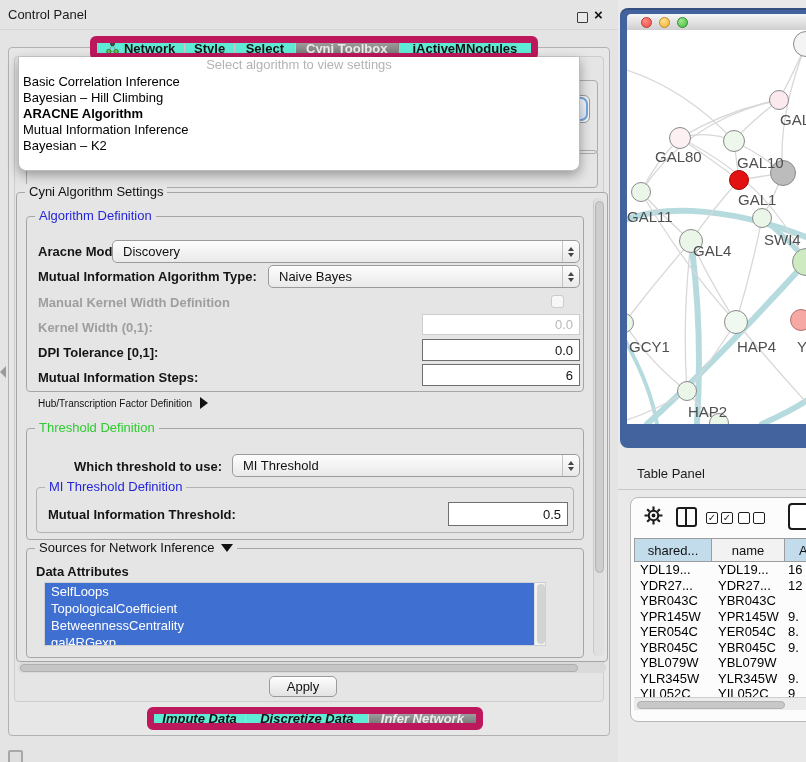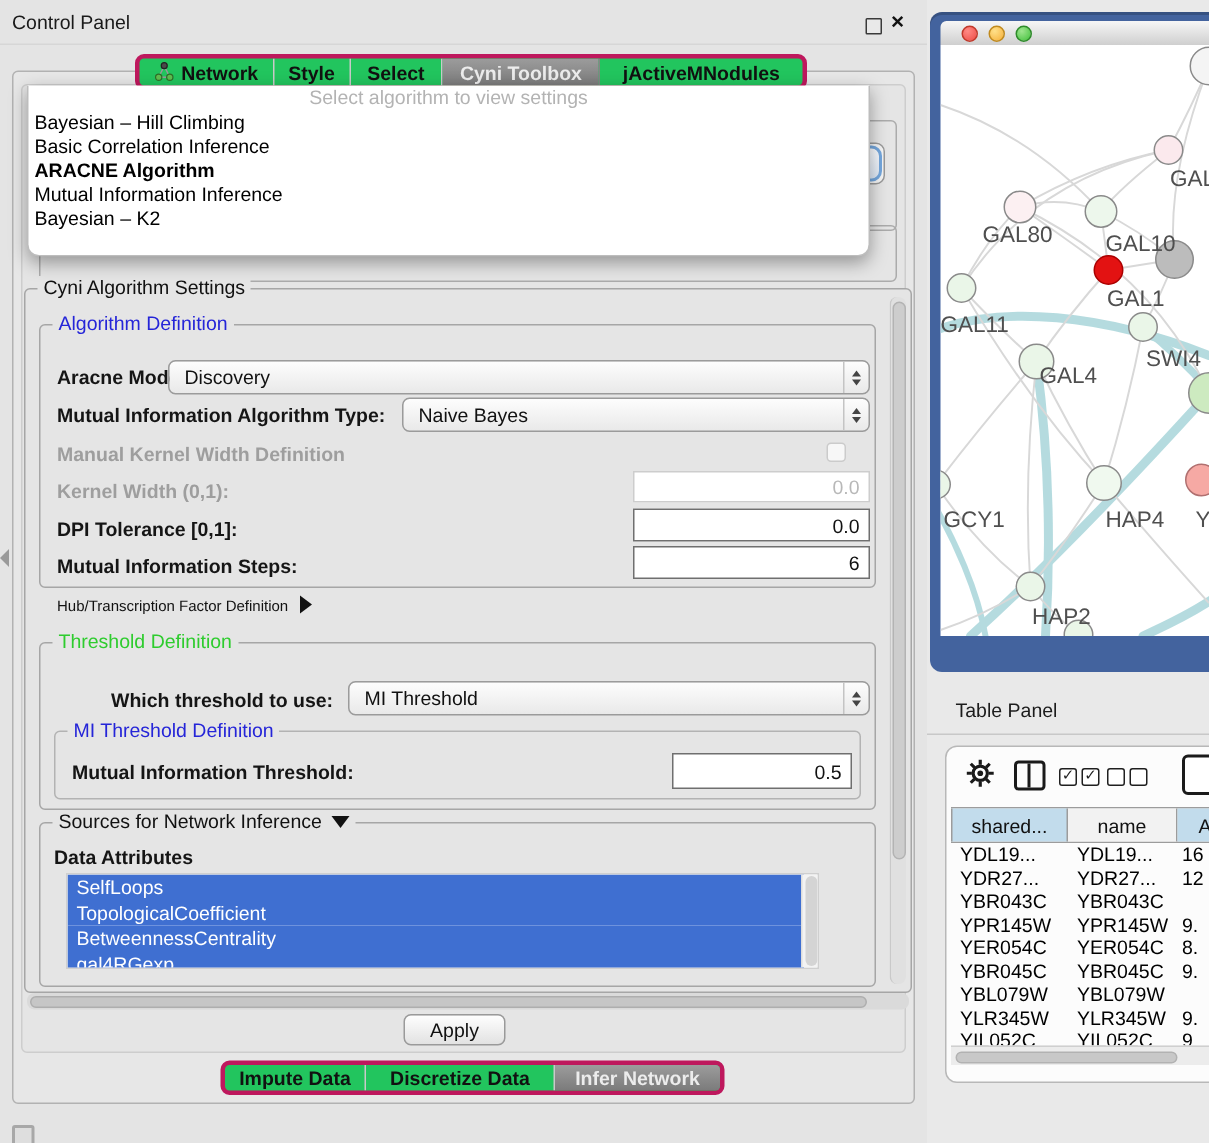--- a/index.html
+++ b/index.html
@@ -11,21 +11,21 @@
   #left { left:0; top:0; width:618px; height:762px; background:#e4e4e4; }
   .titlebar { left:0; top:0; width:618px; height:30px; border-bottom:1px solid #d6d6d6; }
   .titlebar .ttl { position:absolute; left:8px; top:7px; font-size:13px; color:#1a1a1a; }
   .float-btn { left:577px; top:12px; width:11px; height:11px; border:1.5px solid #3a3a3a; border-radius:1px; background:#e9e9e9; }
   .close-btn { left:594px; top:6px; font-size:15px; font-weight:bold; color:#111; }
 
   .outer-box { left:8px; top:47px; width:602px; height:689px; border:1px solid #b2b2b2; border-radius:4px; background:#e7e7e7; }
   .inner-box { left:14px; top:56px; width:590px; height:646px; border:1px solid #cdcdcd; border-radius:4px; background:#e5e5e5; }
 
   
-  .tabbar { display:flex; background:#22c55e; border:3px solid #be185d; border-radius:6px; overflow:hidden; height:24px; }
+  .tabbar { display:flex; background:#5eead4; border:7px solid #be185d; border-radius:6px; overflow:hidden; height:24px; }
   .tabseg { display:flex; align-items:center; justify-content:center; font-size:13px; font-weight:bold; color:#111; border-right:1px solid #c9c9c9; height:100%; }
   .tabseg:last-child { border-right:none; }
   .tabseg.sel { background:linear-gradient(#9c9c9c,#7b7b7b); color:#ececec; border-right-color:#858585; }
   .tabseg .nico { margin-right:5px; display:inline-flex; }
 
   
   .remnant-group { border:1px solid #ababab; border-radius:4px; background:transparent; }
   .remnant-combo { border:1px solid #9a9a9a; border-radius:6px; background:#f5f5f5; }
   .spinner-focus { border:2.5px solid #74a7dd; border-radius:7px; background:linear-gradient(#fafcff,#dfe9f6); display:flex; flex-direction:column; align-items:center; justify-content:center; gap:2px; }
 
@@ -149,22 +149,22 @@
     <div class="tabseg sel" style="width:112px;">
       <span>Cyni Toolbox</span>
     </div>
     <div class="tabseg" style="width:144px;">
       <span>jActiveMNodules</span>
     </div>
   </div>
 
   <div class="popup abs">
     <div class="ph">Select algorithm to view settings</div>
+    <div class="item">Basic Correlation Inference</div>
     <div class="item">Bayesian – Hill Climbing</div>
-    <div class="item">Basic Correlation Inference</div>
     <div class="item bold">ARACNE Algorithm</div>
     <div class="item">Mutual Information Inference</div>
     <div class="item">Bayesian – K2</div>
   </div>
 
   <div class="group abs" style="left:16px;top:192px;width:592px;height:470px;background:#e5e5e5;">
     <span class="gtitle">Cyni Algorithm Settings</span>
     <div class="vscroll" style="position:absolute;right:3px;top:5px;width:11px;height:458px;">
       <div class="thumb"></div>
     </div>
@@ -245,21 +245,21 @@
   </div>
 
   <div class="hscroll abs" style="left:18px;top:662px;width:588px;height:11px;">
     <div class="thumb"></div>
   </div>
 
   <div class="btn abs" style="left:269px;top:676px;width:68px;height:21px;">
     <span>Apply</span>
   </div>
 
-  <div class="tabbar abs" style="left:147px;top:707px;width:336px;height:23px;">
+  <div class="tabbar abs" style="left:147px;top:707px;width:336px;height:23px;font-style:italic;">
     <div class="tabseg" style="width:96px;">
       <span>Impute Data</span>
     </div>
     <div class="tabseg" style="width:128px;">
       <span>Discretize Data</span>
     </div>
     <div class="tabseg sel" style="width:112px;">
       <span>Infer Network</span>
     </div>
   </div>

